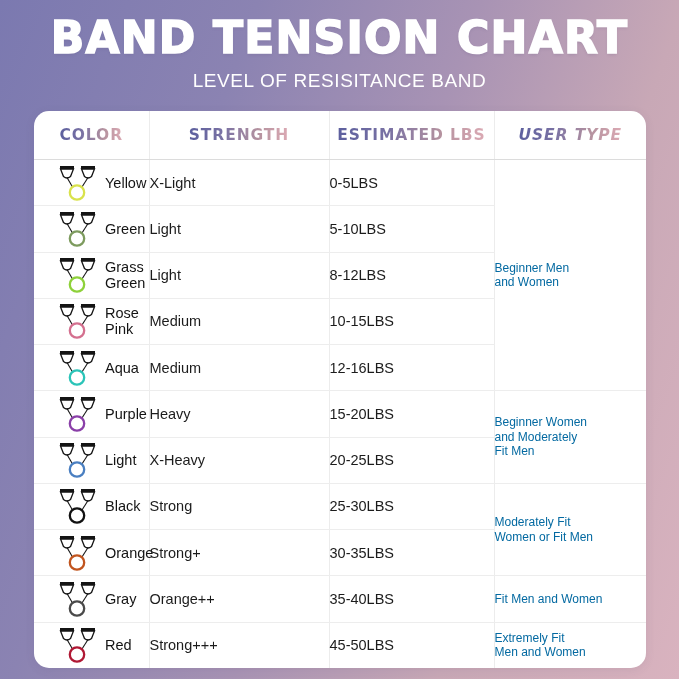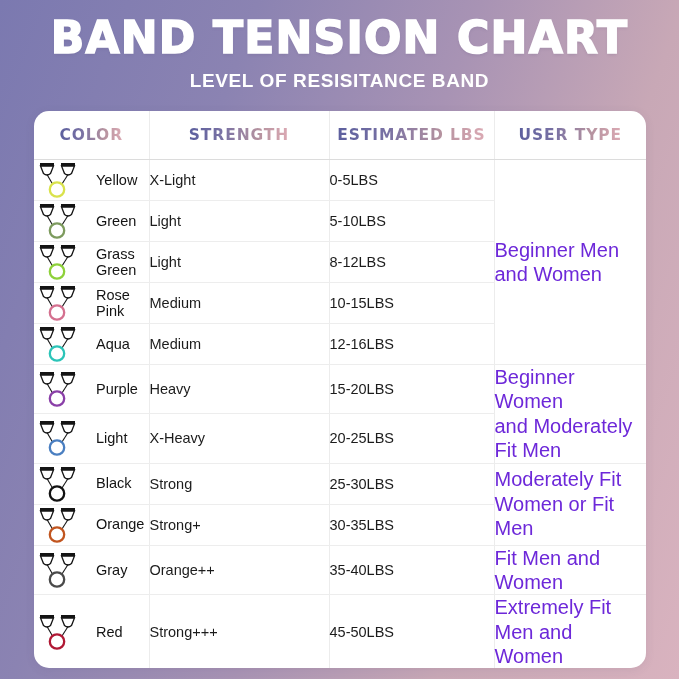--- a/index.html
+++ b/index.html
@@ -29,21 +29,21 @@
     letter-spacing: 1.2px;
     color: #ffffff;
     line-height: 1.05;
     margin: 1px;
     text-transform: uppercase;
     -webkit-text-stroke: 1.6px #ffffff;
     text-shadow: 0 2px 3px rgba(90,80,120,0.18);
   }
   .poster-sub {
     font-family: "Liberation Sans", sans-serif;
-    font-weight: 700;
+    font-weight: 400;
     font-size: 19px;
     letter-spacing: 0.6px;
     color: #ffffff;
     margin: 9px 0 0 0;
     text-transform: uppercase;
   }
 
   
   .card {
     position: absolute;
@@ -70,21 +70,21 @@
   table.tension col.c-user     { width: 152px; }
 
   table.tension th {
     height: 48px;
     padding: 0;
     border-bottom: 1px solid #dcdcdc;
     border-right: 1px solid #ececec;
     vertical-align: middle;
     text-align: center;
   }
-  table.tension th:last-child { border-right: none; }
+  table.tension th:last-child { border-right: none; font-style: italic; }
 
   .hdr-text {
     display: inline-block;
     font-family: "DejaVu Sans", sans-serif;
     font-weight: 700;
     font-size: 15.5px;
     letter-spacing: 0.9px;
     text-transform: uppercase;
     background: linear-gradient(90deg, #5c5f9e 0%, #7a72a4 35%, #b5929f 70%, #dcaab4 100%);
     -webkit-background-clip: text;
@@ -100,43 +100,43 @@
     vertical-align: middle;
     font-size: 14.5px;
     color: #1c1c1c;
   }
   table.tension tr:last-child td { border-bottom: none; }
   table.tension td.user-cell { border-right: none; }
 
   .cell-color {
     display: flex;
     align-items: center;
-    gap: 17px;
-    padding-left: 3px;
+    gap: 6px;
+    padding-left: 23px;
     height: 100%;
   }
   .band-icon { flex: 0 0 auto; display: block; }
   .color-name {
     font-size: 14.5px;
     color: #141414;
     line-height: 1.12;
   }
 
   td.center { text-align: center; }
   .cell-strength, .cell-lbs { display: block; text-align: left; }
 
   td.user-cell {
     text-align: left;
     padding-left: 10px;
     padding-right: 4px;
   }
   .user-text {
     display: block;
-    font-size: 20px;
-    color: #6d28d9;
+    font-size: 12px;
+    color: #0369a1;
     line-height: 1.22;
   }
 </style>
 </head>
 <body>
 
 <div class="poster-head">
   <h1 class="poster-title">BAND TENSION CHART</h1>
   <p class="poster-sub">LEVEL OF RESISITANCE BAND</p>
 </div>

